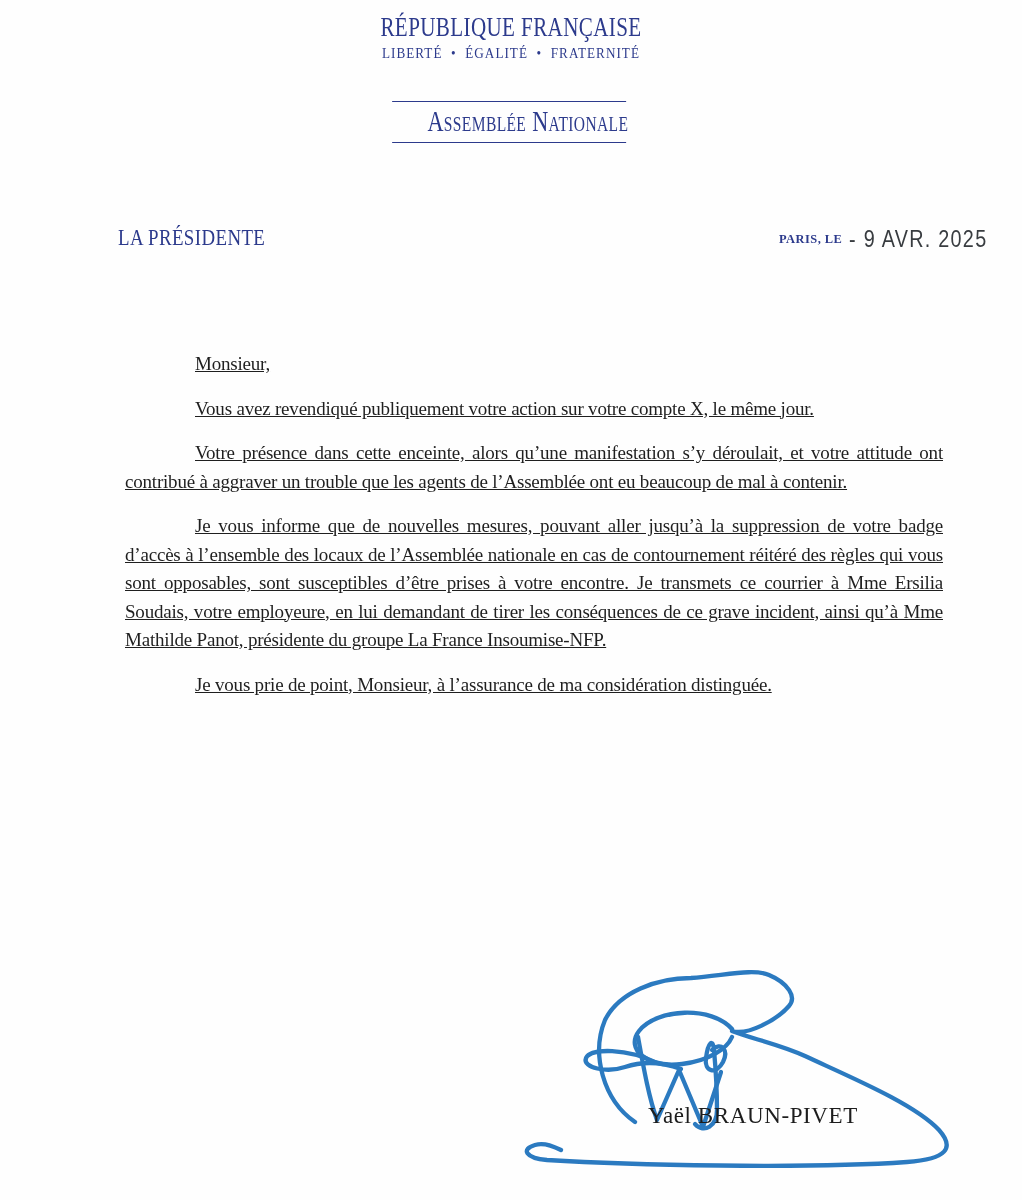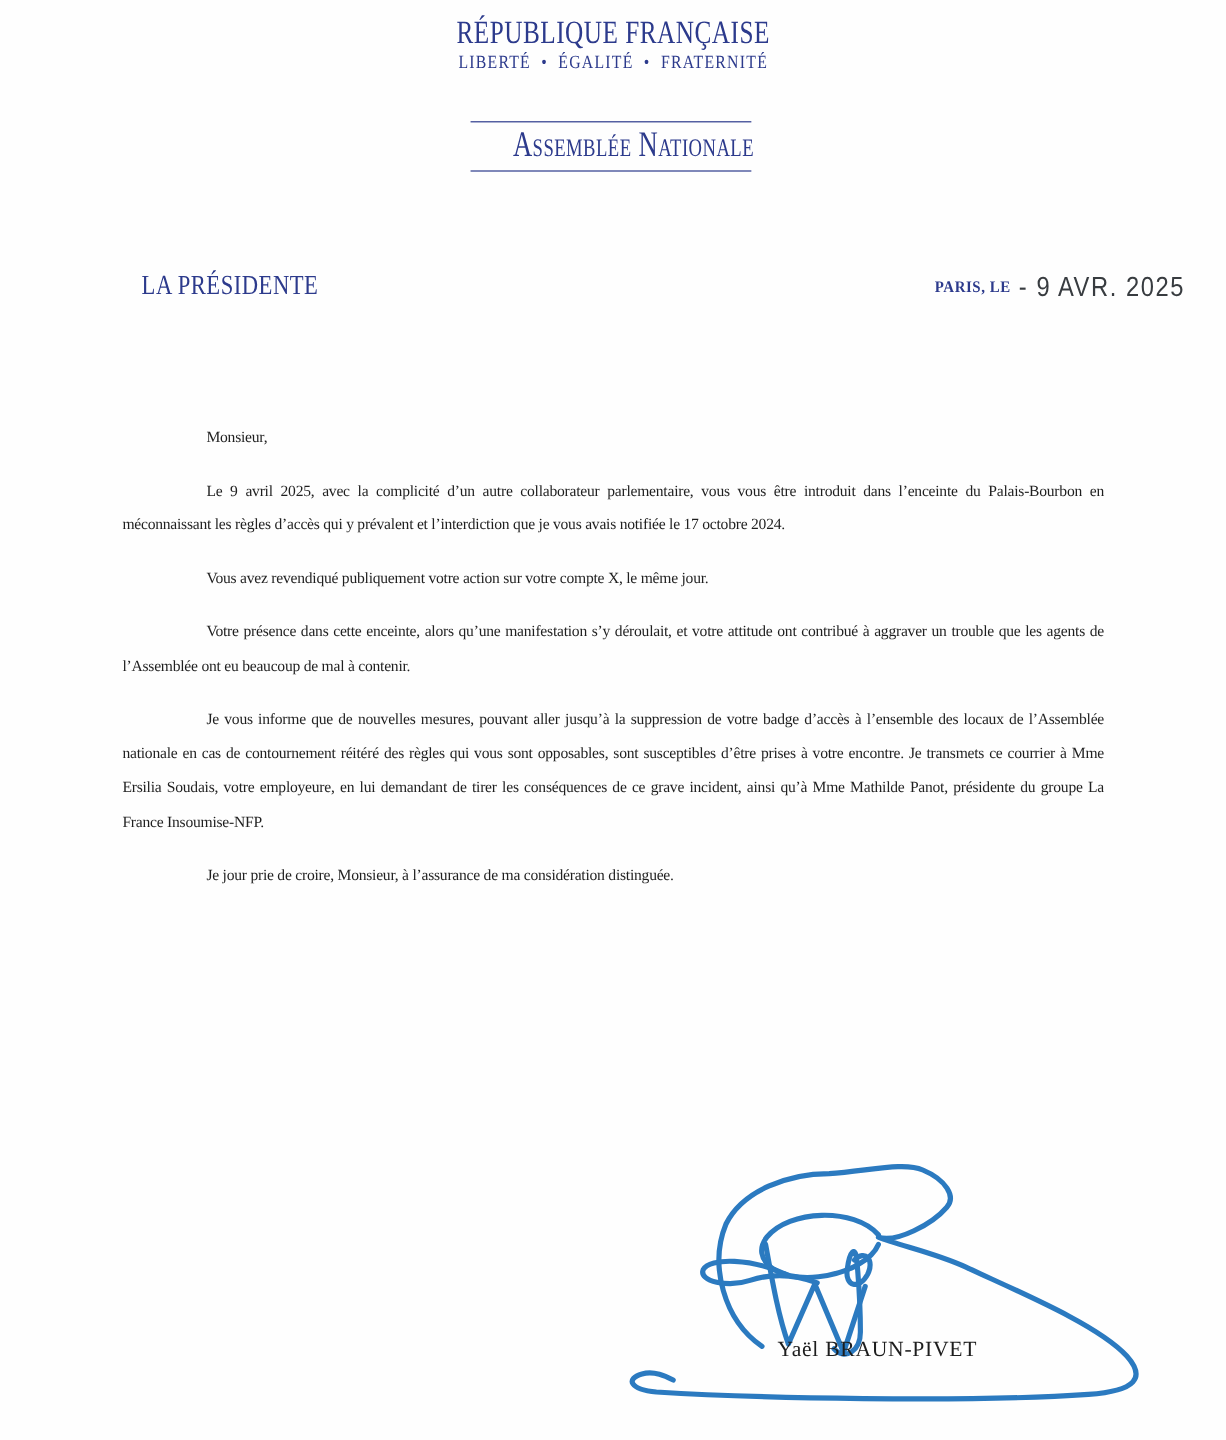--- a/index.html
+++ b/index.html
@@ -66,38 +66,39 @@
   }
   .date-stamp{
     position:absolute;left:849px;top:226px;
     font-family:"Liberation Sans","DejaVu Sans",sans-serif;
     font-size:23px;letter-spacing:1.5px;color:var(--stamp);
     transform:scaleX(.86);transform-origin:left center;
     white-space:nowrap;
   }
   
   .letter-body{
-    position:absolute;left:102px;top:350px;width:818px;
-    font-size:13px;line-height:28.5px;
+    position:absolute;left:125px;top:350px;width:818px;
+    font-size:19px;line-height:28.5px;
     letter-spacing:-.2px;
     text-align:justify;
+    text-decoration:underline;
   }
   .letter-body p{
     margin:0 0 16px;
     text-indent:70px;
   }
   .letter-body p.salutation{text-align:left;}
   
   .signature-block{
     position:absolute;left:505px;top:950px;width:510px;height:250px;
   }
   .signature-block svg{position:absolute;left:0;top:0;}
   .signature-name{
-    position:absolute;left:143px;top:164px;
-    font-size:18px;letter-spacing:.6px;color:#1d1d1d;
+    position:absolute;left:143px;top:153px;
+    font-size:23px;letter-spacing:.6px;color:#1d1d1d;
     white-space:nowrap;
   }
 </style>
 </head>
 <body>
 
 <div class="page">
 
   <div class="republic">RÉPUBLIQUE FRANÇAISE</div>
   <div class="motto">LIBERTÉ • ÉGALITÉ • FRATERNITÉ</div>
@@ -105,25 +106,24 @@
   <div class="institution-banner">
     <span class="inst-text">Assemblée Nationale</span>
   </div>
 
   <div class="sender-title">LA PRÉSIDENTE</div>
   <div class="place-label">PARIS, LE</div>
   <div class="date-stamp">- 9 AVR. 2025</div>
 
   <div class="letter-body">
     <p class="salutation">Monsieur,</p>
-    <p>Le 9 avril 2025, avec la complicité d’un autre collaborateur parlementaire, vous vous être introduit dans l’enceinte du Palais-Bourbon en méconnaissant les règles d’accès qui y prévalent et l’interdiction que je vous avais notifiée le 17 octobre 2024.</p>
     <p>Vous avez revendiqué publiquement votre action sur votre compte X, le même jour.</p>
     <p>Votre présence dans cette enceinte, alors qu’une manifestation s’y déroulait, et votre attitude ont contribué à aggraver un trouble que les agents de l’Assemblée ont eu beaucoup de mal à contenir.</p>
     <p>Je vous informe que de nouvelles mesures, pouvant aller jusqu’à la suppression de votre badge d’accès à l’ensemble des locaux de l’Assemblée nationale en cas de contournement réitéré des règles qui vous sont opposables, sont susceptibles d’être prises à votre encontre. Je transmets ce courrier à Mme Ersilia Soudais, votre employeure, en lui demandant de tirer les conséquences de ce grave incident, ainsi qu’à Mme Mathilde Panot, présidente du groupe La France Insoumise-NFP.</p>
-    <p>Je jour prie de croire, Monsieur, à l’assurance de ma considération distinguée.</p>
+    <p>Je vous prie de point, Monsieur, à l’assurance de ma considération distinguée.</p>
   </div>
 
   <div class="signature-block">
     <svg width="510" height="250" viewBox="0 0 510 250">
       <g fill="none" stroke="#2b7ac0" stroke-width="4.3" stroke-linecap="round" stroke-linejoin="round">
         <path d="M130,172 C98,150 86,104 100,70 C114,42 152,28 186,28
                  C218,26 248,18 264,25 C283,33 292,47 284,56
                  C272,70 242,86 227,81 C244,88 274,94 300,106
                  C345,127 410,154 434,180 C450,198 442,209 402,212
                  C302,219 122,215 42,210 C20,208 16,199 30,195

